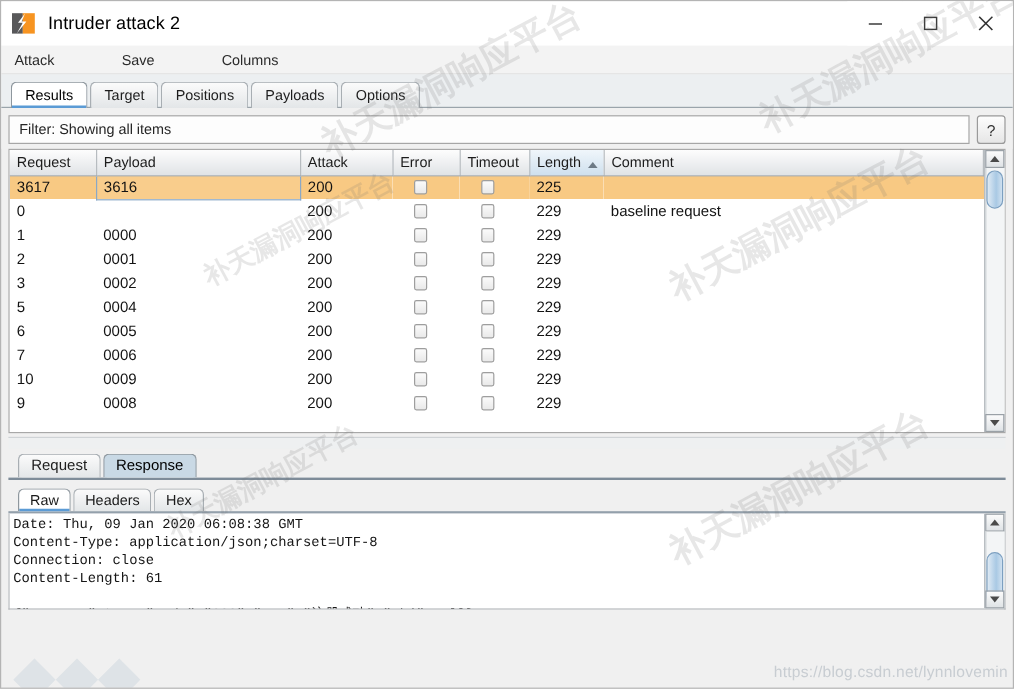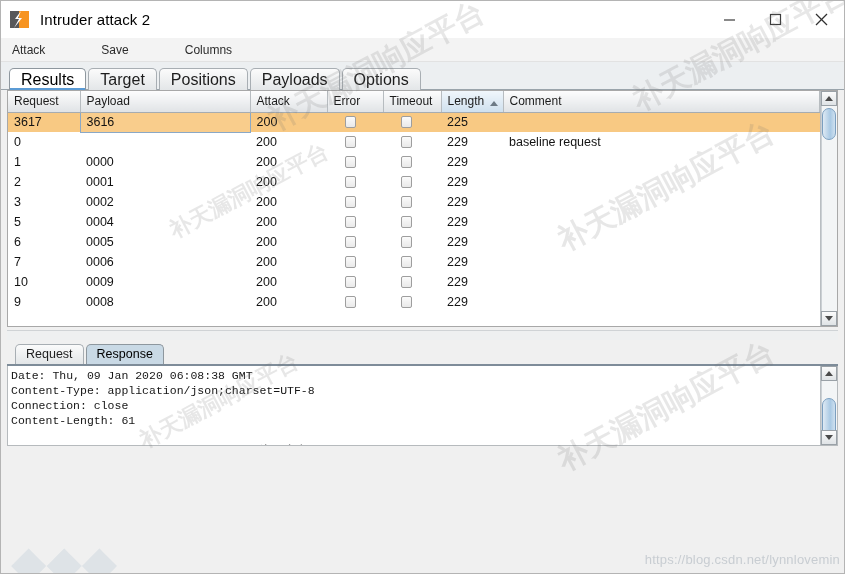--- a/index.html
+++ b/index.html
@@ -89,21 +89,21 @@
     padding-left: 8px;
     display: flex;
     align-items: flex-end;
     border-bottom: 1px solid #9aa4ab;
   }
   .tab {
     height: 22px;
     line-height: 21px;
     padding: 0 11px;
     margin-right: 2px;
-    font-size: 16px;
+    font-size: 12px;
     color: #1d1d1d;
     background: linear-gradient(#fbfbfb, #e3e6e8);
     border: 1px solid #a8aeb3;
     border-bottom: none;
     border-radius: 5px 5px 0 0;
     position: relative;
     top: 1px;
     box-sizing: border-box;
   }
   .tab.active {
@@ -417,20 +417,26 @@
   </div>
 
   <div class="tabstrip">
     <div class="tab active">Results</div>
     <div class="tab">Target</div>
     <div class="tab">Positions</div>
     <div class="tab">Payloads</div>
     <div class="tab">Options</div>
   </div>
 
+  <div class="filterwrap">
+    <div class="filterbox">
+      <span>Filter: Showing all items</span>
+    </div>
+    <div class="helpbtn">?</div>
+  </div>
 
   <div class="tablewrap">
     <div class="tablecol">
       <table class="results">
         <colgroup>
           <col style="width:72px">
             <col style="width:170px">
             <col style="width:77px">
           <col style="width:56px">
             <col style="width:58px">
@@ -557,20 +563,25 @@
     </div>
   </div>
 
   <div class="splitter"></div>
 
   <div class="lowerpanel">
     <div class="subtabs">
       <div class="subtab">Request</div>
       <div class="subtab active">Response</div>
     </div>
+    <div class="subtabs2">
+      <div class="subtab2 active">Raw</div>
+      <div class="subtab2">Headers</div>
+      <div class="subtab2">Hex</div>
+    </div>
     <div class="respwrap">
       <div class="respbody">Date: Thu, 09 Jan 2020 06:08:38 GMT
 Content-Type: application/json;charset=UTF-8
 Connection: close
 Content-Length: 61
 
 {"success":true,"code":"200","msg":"注册成功","obj":null}</div>
       <div class="vscroll">
         <div class="arrow">
             <div class="tri-up"></div>

